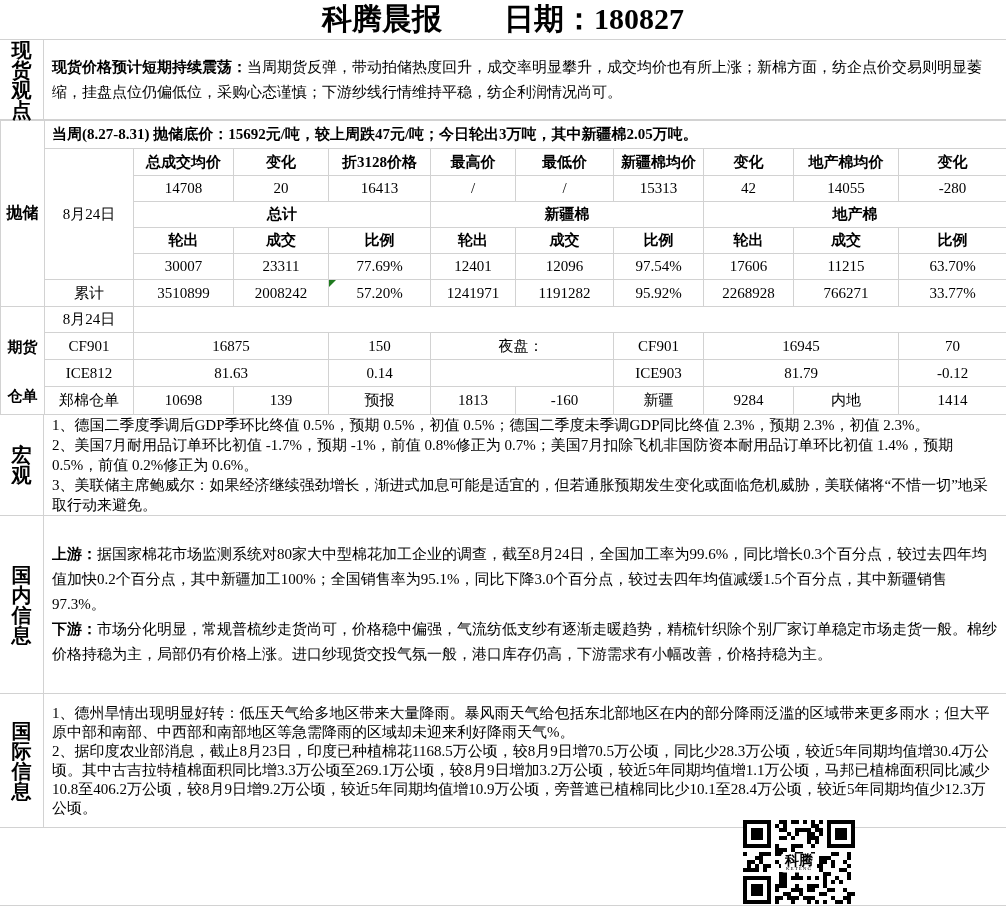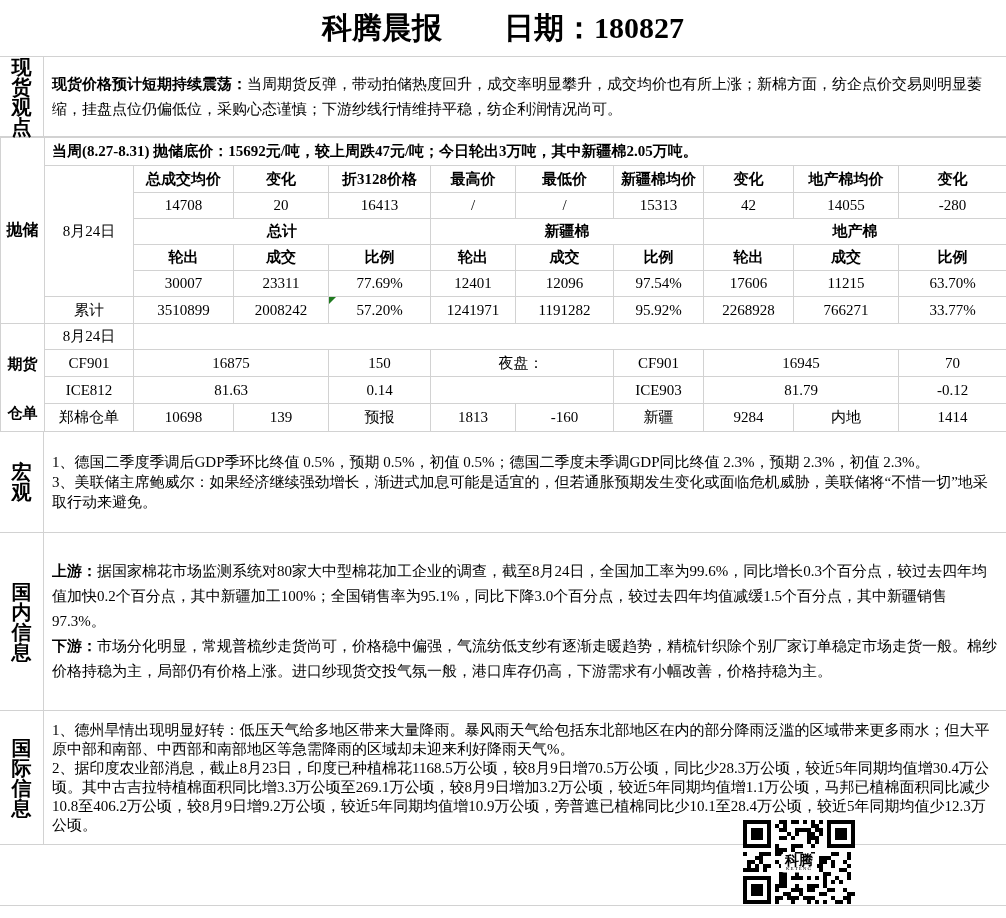--- a/index.html
+++ b/index.html
@@ -6,21 +6,21 @@
   html,body { margin:0; padding:0; }
   body {
     width:1006px; height:918px; background:#ffffff; color:#000;
     font-family:"Liberation Serif","DejaVu Serif",serif;
     position:relative; overflow:hidden;
   }
   .page { position:relative; width:1006px; height:918px; }
 
   
   .title-row {
-    height:57px; display:flex; align-items:center; justify-content:center;
+    height:40px; display:flex; align-items:center; justify-content:center;
     gap:62px; font-size:30px; font-weight:bold;
     border-bottom:1px solid #d2d2d2;
   }
 
   
   .sec { display:flex; border-bottom:1px solid #d2d2d2; width:1006px; }
   .sec-label {
     flex:0 0 44px; width:44px; border-right:1px solid #d2d2d2;
     display:flex; align-items:center; justify-content:center; text-align:center;
     font-weight:bold; font-size:20px; line-height:20px; padding:0 5px;
@@ -206,20 +206,21 @@
       <td>内地</td>
       <td>1414</td>
     </tr>
   </tbody>
     </table>
 
   <div class="sec" style="height:101px;">
     <div class="sec-label">宏观</div>
     <div class="sec-body lh20">
       <p>1、德国二季度季调后GDP季环比终值 0.5%，预期 0.5%，初值 0.5%；德国二季度未季调GDP同比终值 2.3%，预期 2.3%，初值 2.3%。</p>
+      <p>2、美国7月耐用品订单环比初值 -1.7%，预期 -1%，前值 0.8%修正为 0.7%；美国7月扣除飞机非国防资本耐用品订单环比初值 1.4%，预期 0.5%，前值 0.2%修正为 0.6%。</p>
       <p>3、美联储主席鲍威尔：如果经济继续强劲增长，渐进式加息可能是适宜的，但若通胀预期发生变化或面临危机威胁，美联储将“不惜一切”地采取行动来避免。</p>
     </div>
   </div>
 
   <div class="sec" style="height:178px;">
     <div class="sec-label">国内信息</div>
     <div class="sec-body lh25">
       <p><span class="lead">上游：</span><span>据国家棉花市场监测系统对80家大中型棉花加工企业的调查，截至8月24日，全国加工率为99.6%，同比增长0.3个百分点，较过去四年均值加快0.2个百分点，其中新疆加工100%；全国销售率为95.1%，同比下降3.0个百分点，较过去四年均值减缓1.5个百分点，其中新疆销售97.3%。</span></p>
       <p><span class="lead">下游：</span><span>市场分化明显，常规普梳纱走货尚可，价格稳中偏强，气流纺低支纱有逐渐走暖趋势，精梳针织除个别厂家订单稳定市场走货一般。棉纱价格持稳为主，局部仍有价格上涨。进口纱现货交投气氛一般，港口库存仍高，下游需求有小幅改善，价格持稳为主。</span></p>
     </div>

